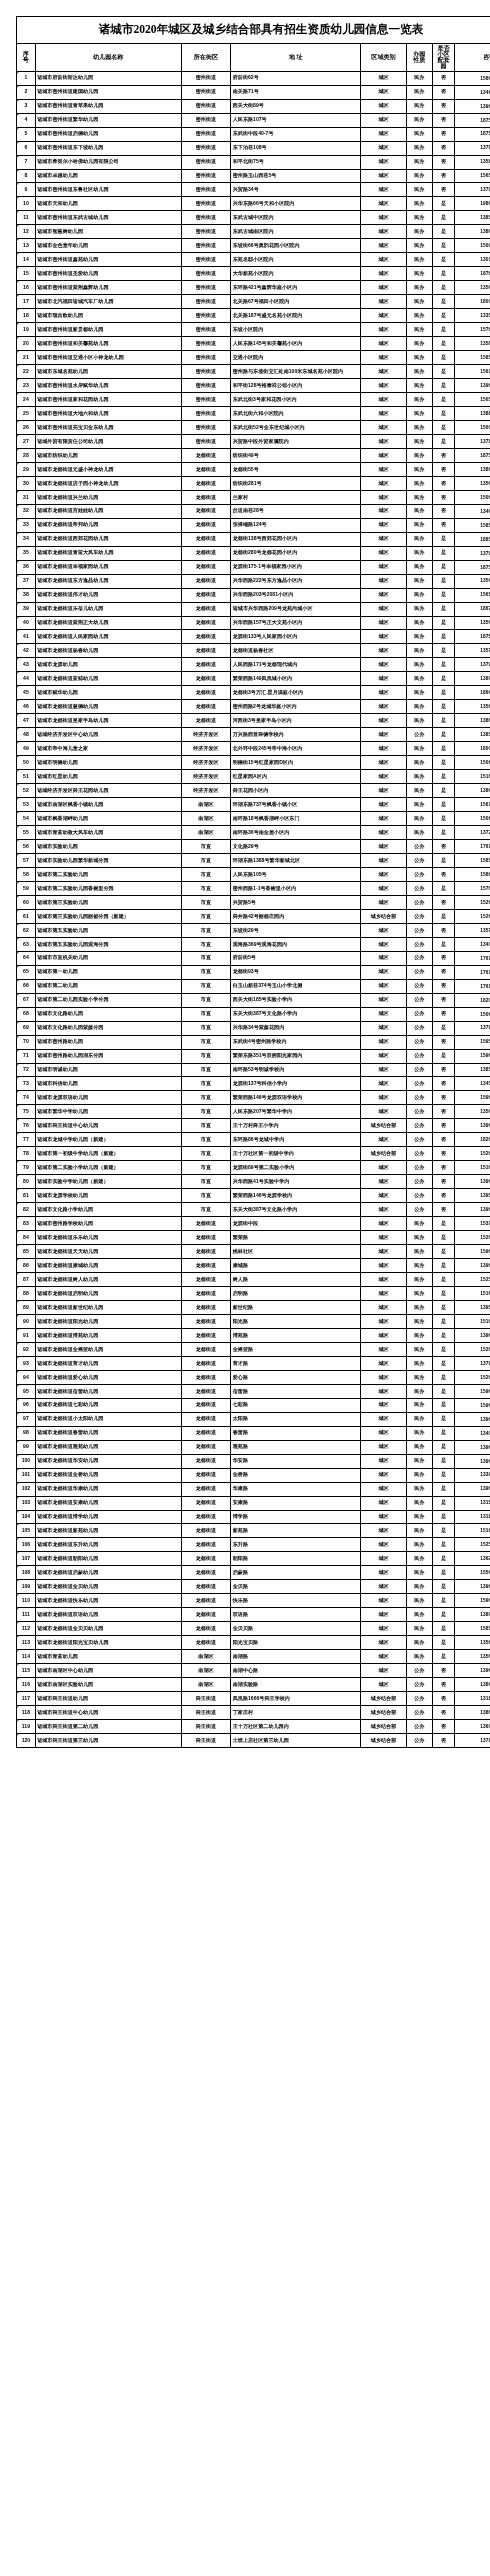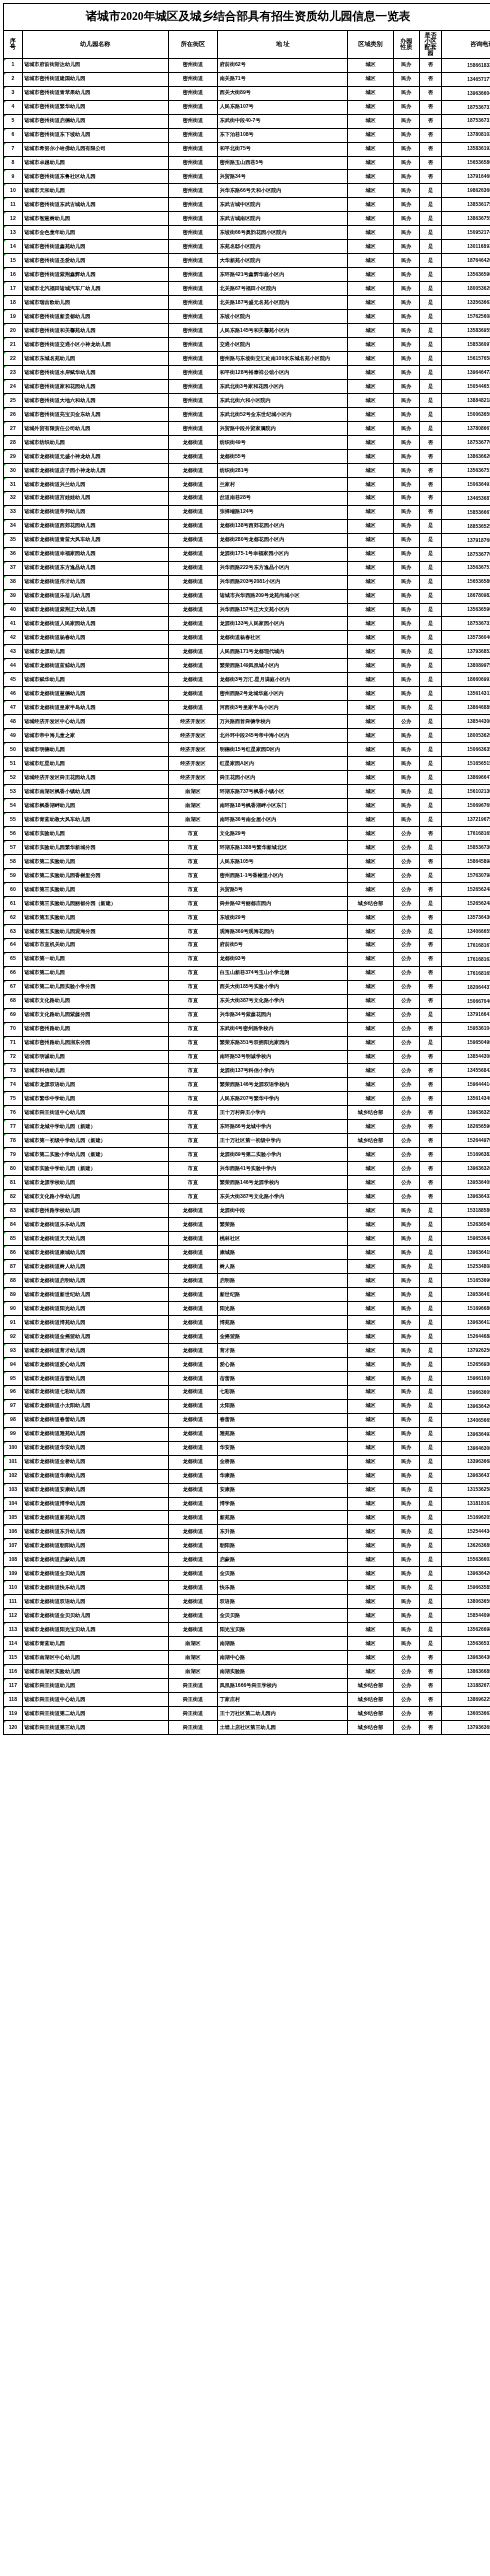--- a/index.html
+++ b/index.html
@@ -9,21 +9,21 @@
   }
   body {
     width: 490px;
     font-family: "Liberation Sans", "DejaVu Sans", sans-serif;
     color: #000000;
     -webkit-font-smoothing: none;
   }
   .page {
     width: 470px;
     box-sizing: border-box;
-    padding: 3px;
+    padding: 16px;
   }
   .title-band {
     width: 490px;
     box-sizing: border-box;
     border: 0.7px solid #000;
     border-bottom: none;
     text-align: center;
     padding: 5.4px 0 6.1px 0;
   }
   .title-text {

